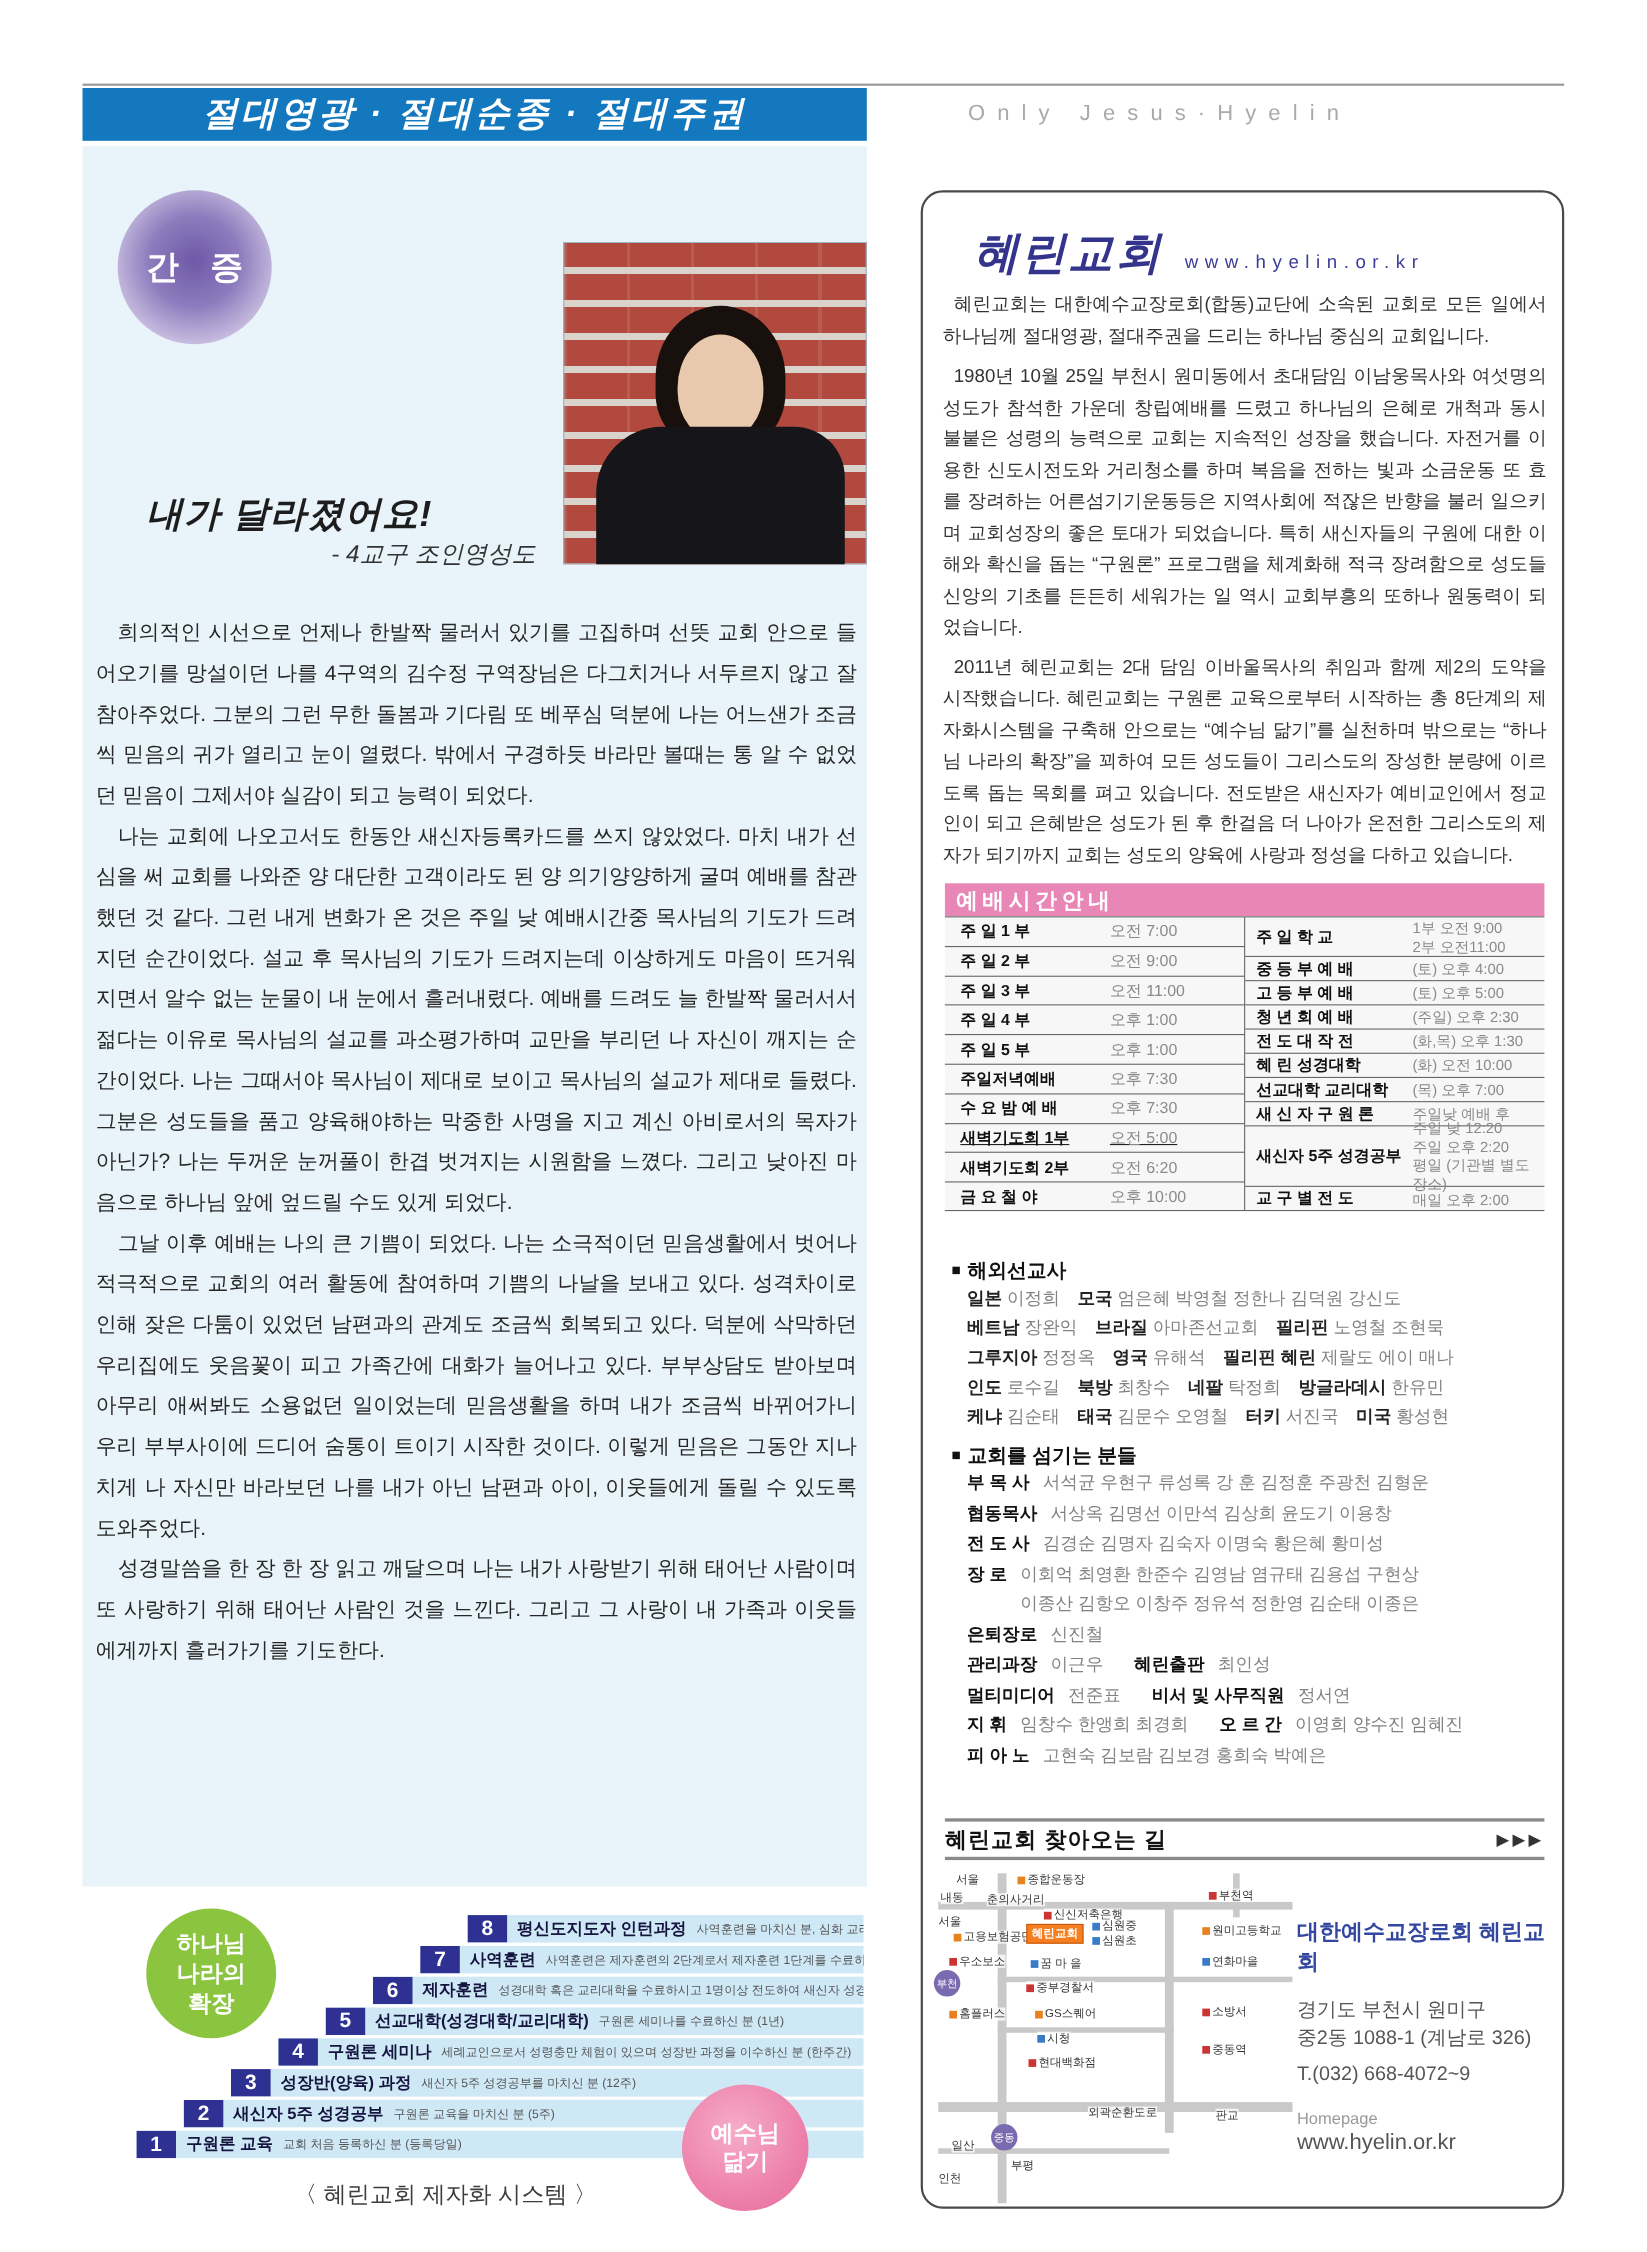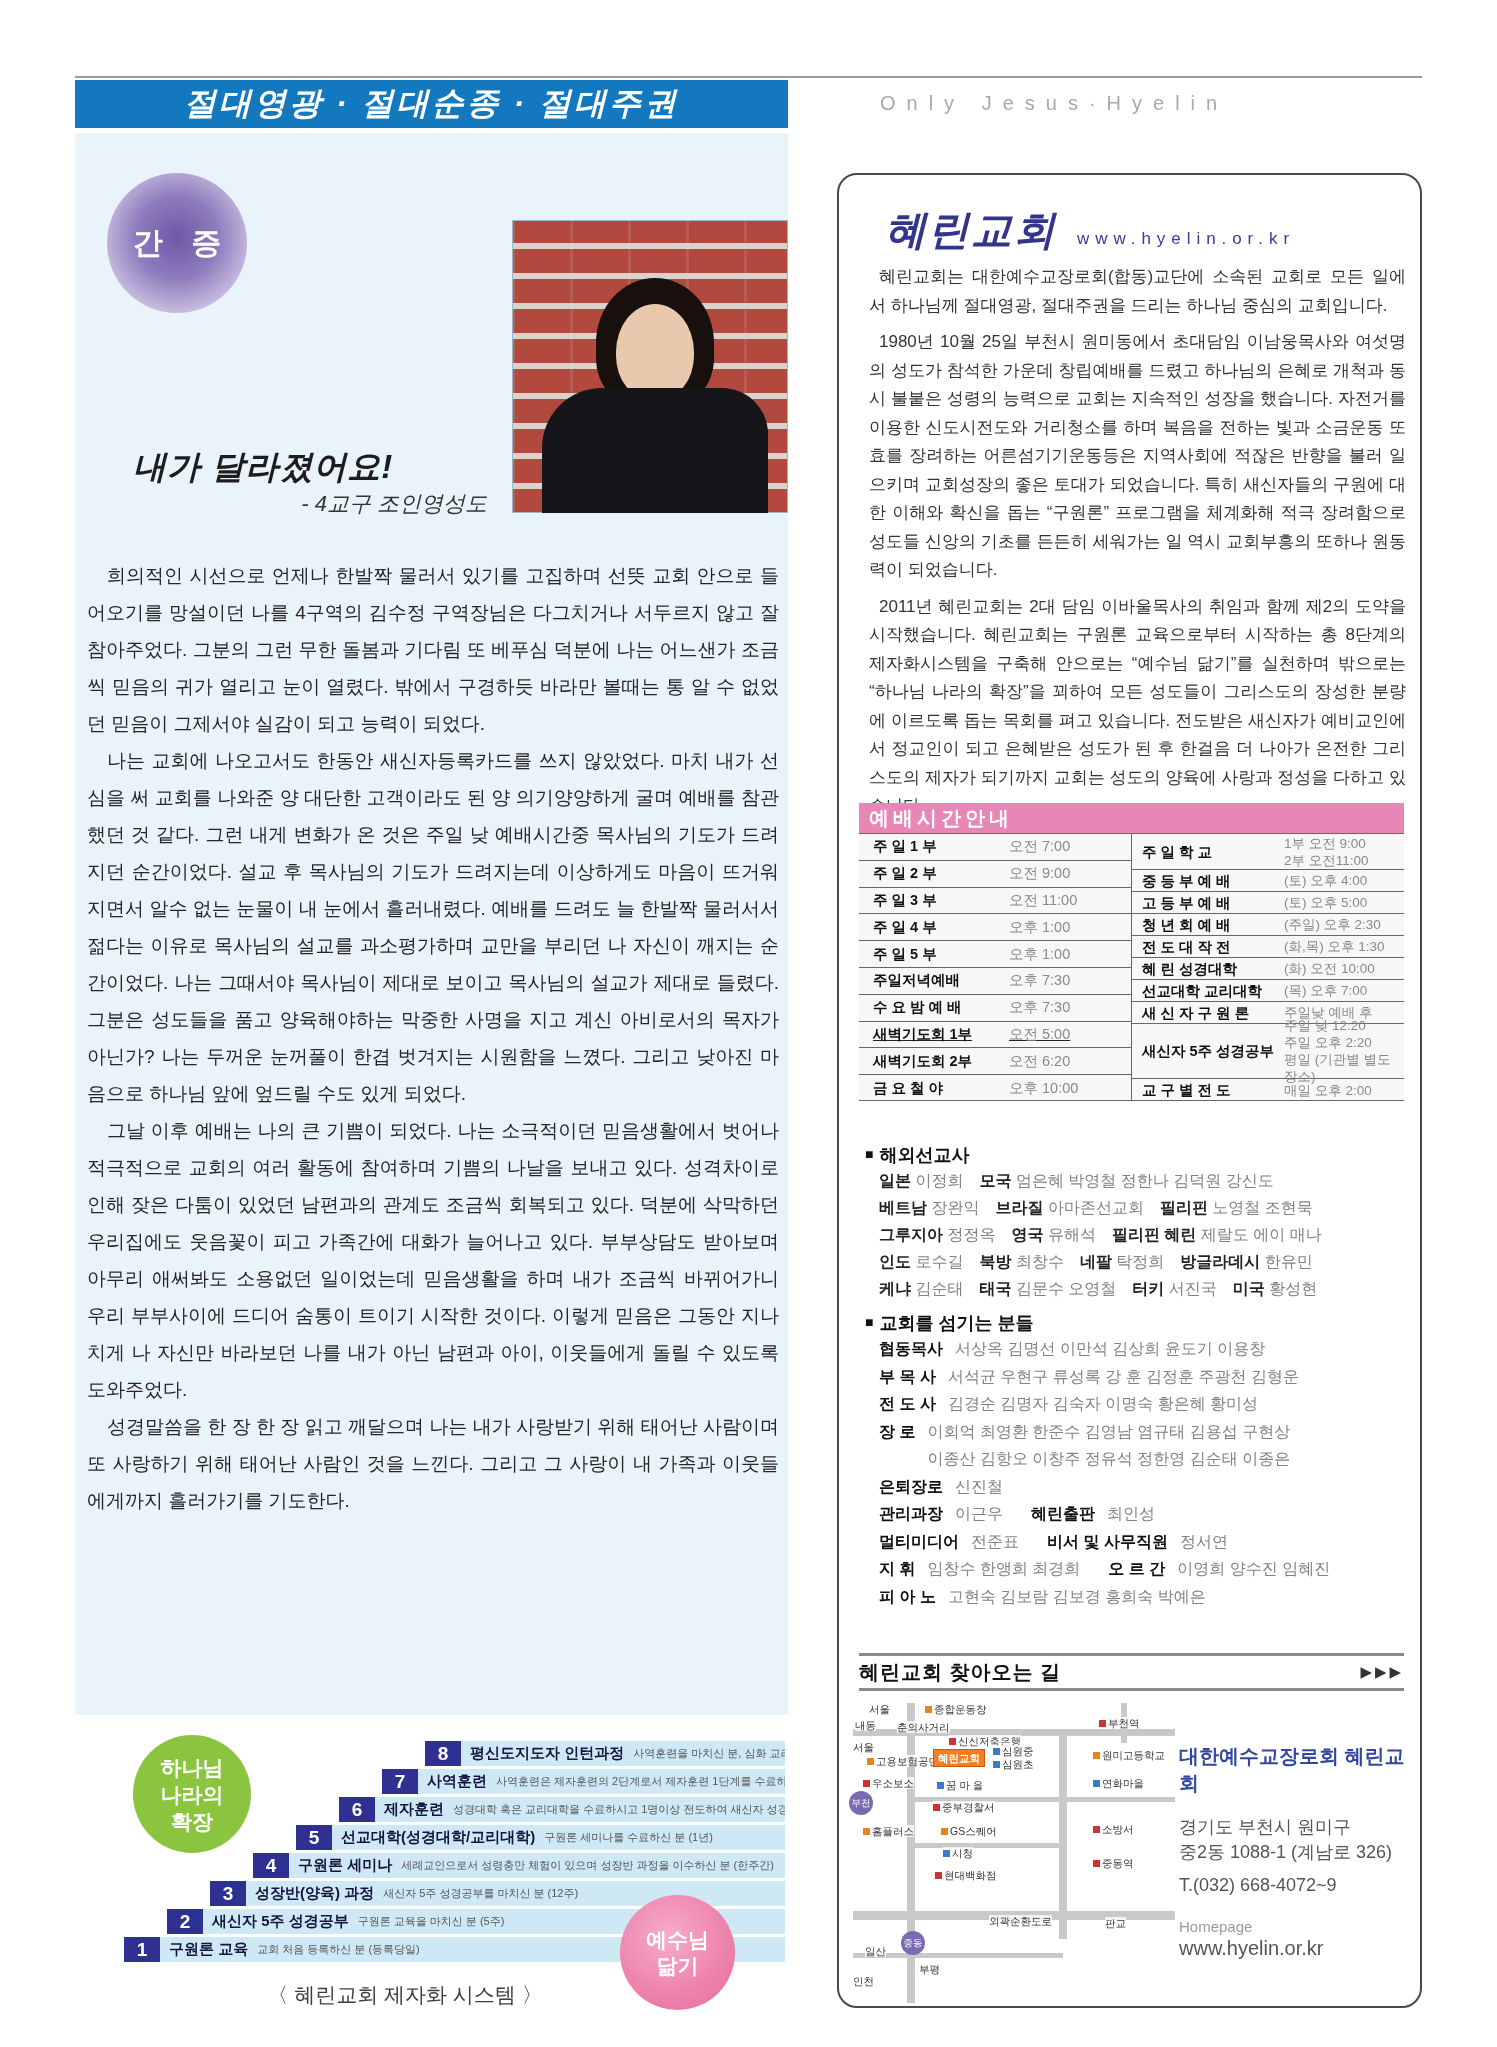--- a/index.html
+++ b/index.html
@@ -52,21 +52,21 @@
   .d-caption{position:absolute;left:40px;top:246px;width:580px;text-align:center;font-size:21px;color:#3d3d3d;}
 
   
   .panel{position:absolute;left:837px;top:173px;width:585px;height:1835px;background:#fff;
          border:2px solid #4a4a4a;border-radius:20px;padding-left:35px;}
   .logo-row{position:absolute;left:46px;top:28px;display:flex;align-items:baseline;}
   .logo{font-size:41px;font-weight:bold;font-style:italic;color:#34348c;letter-spacing:2px;}
   .logo-url{margin-left:20px;font-size:17px;color:#3b3b9a;letter-spacing:0.35em;white-space:nowrap;}
   .intro{position:absolute;left:18px;top:88px;width:549px;font-size:17px;line-height:28.5px;
          text-align:justify;color:#333;}
-  .intro p{margin:0 0 8px 12px;text-indent:10px;}
+  .intro p{margin:0 0 8px 0;text-indent:10px;}
 
   .w-header{position:absolute;left:20px;top:628px;width:545px;height:30px;background:#e886b6;
             display:flex;align-items:center;}
   .w-header span{color:#fff;font-size:20px;font-weight:bold;letter-spacing:4px;padding-left:10px;}
   .w-table{position:absolute;left:20px;top:658px;width:545px;height:268px;display:flex;
            background:#f7f7f7;border-bottom:1px solid #666;}
   .w-col{width:272px;}
   .w-col.right{width:273px;border-left:1px solid #666;}
   .s-row{display:flex;align-items:center;border-top:1px solid #666;}
   .s-label{flex:0 0 150px;padding-left:14px;font-size:14.5px;font-weight:bold;color:#111;}
@@ -327,22 +327,22 @@
           <div class="m-line"><b>인도 </b><span>로수길</span><b>북방 </b><span>최창수</span><b>네팔 </b><span>탁정희</span><b>방글라데시 </b><span>한유민</span></div>
           <div class="m-line"><b>케냐 </b><span>김순태</span><b>태국 </b><span>김문수 오영철</span><b>터키 </b><span>서진국</span><b>미국 </b><span>황성현</span></div>
         </div>
     </div>
 
     <div class="staff">
       <div class="sec-title">
         <span class="blt">■</span><span>교회를 섬기는 분들</span>
       </div>
       <div id="st-rows">
+          <div class="st-row"><span class="st-role">부 목 사</span><span class="st-names">서석균 우현구 류성록 강  훈 김정훈 주광천 김형운</span></div>
           <div class="st-row"><span class="st-role">협동목사</span><span class="st-names">서상옥 김명선 이만석 김상희 윤도기 이용창</span></div>
-          <div class="st-row"><span class="st-role">부 목 사</span><span class="st-names">서석균 우현구 류성록 강  훈 김정훈 주광천 김형운</span></div>
           <div class="st-row"><span class="st-role">전 도 사</span><span class="st-names">김경순 김명자 김숙자 이명숙 황은혜 황미성</span></div>
           <div class="st-row"><span class="st-role">장    로</span><span class="st-names">이회억 최영환 한준수 김영남 염규태 김용섭 구현상
 이종산 김항오 이창주 정유석 정한영 김순태 이종은</span></div>
           <div class="st-row"><span class="st-role">은퇴장로</span><span class="st-names">신진철</span></div>
           <div class="st-row"><span class="st-role">관리과장</span><span class="st-names">이근우</span><span class="st-role">혜린출판</span><span class="st-names">최인성</span></div>
           <div class="st-row"><span class="st-role">멀티미디어</span><span class="st-names">전준표</span><span class="st-role">비서 및 사무직원</span><span class="st-names">정서연</span></div>
           <div class="st-row"><span class="st-role">지    휘</span><span class="st-names">임창수 한앵희 최경희</span><span class="st-role">오 르 간</span><span class="st-names">이영희 양수진 임혜진</span></div>
           <div class="st-row"><span class="st-role">피 아 노</span><span class="st-names">고현숙 김보람 김보경 홍희숙 박예은</span></div>
         </div>
     </div>

